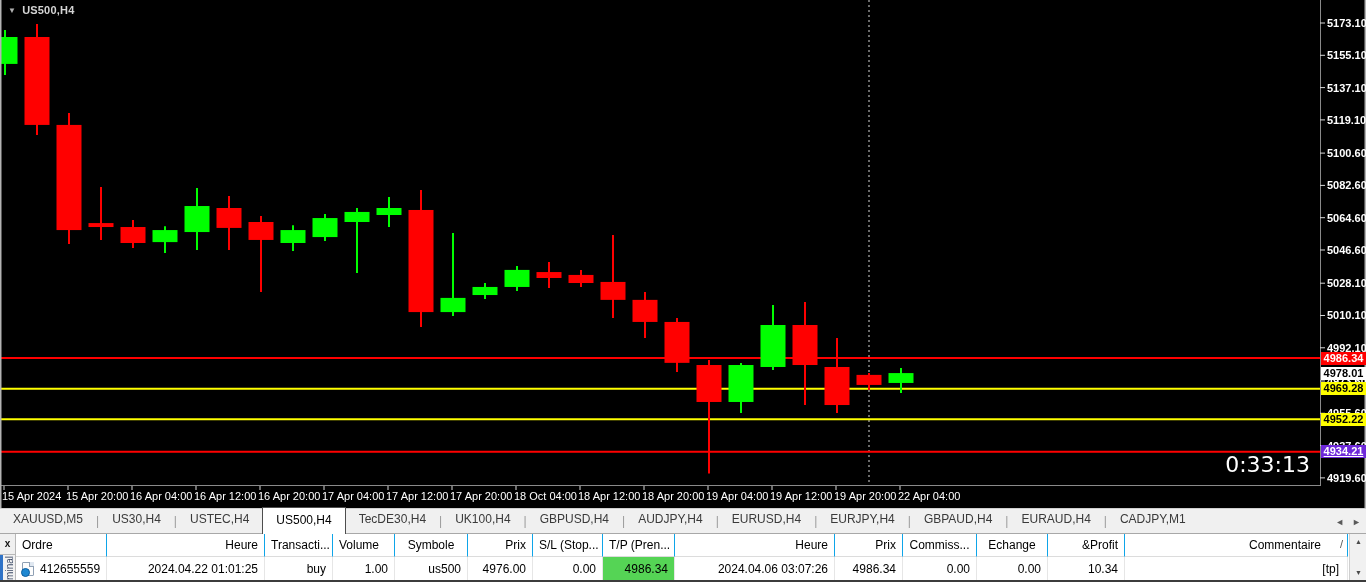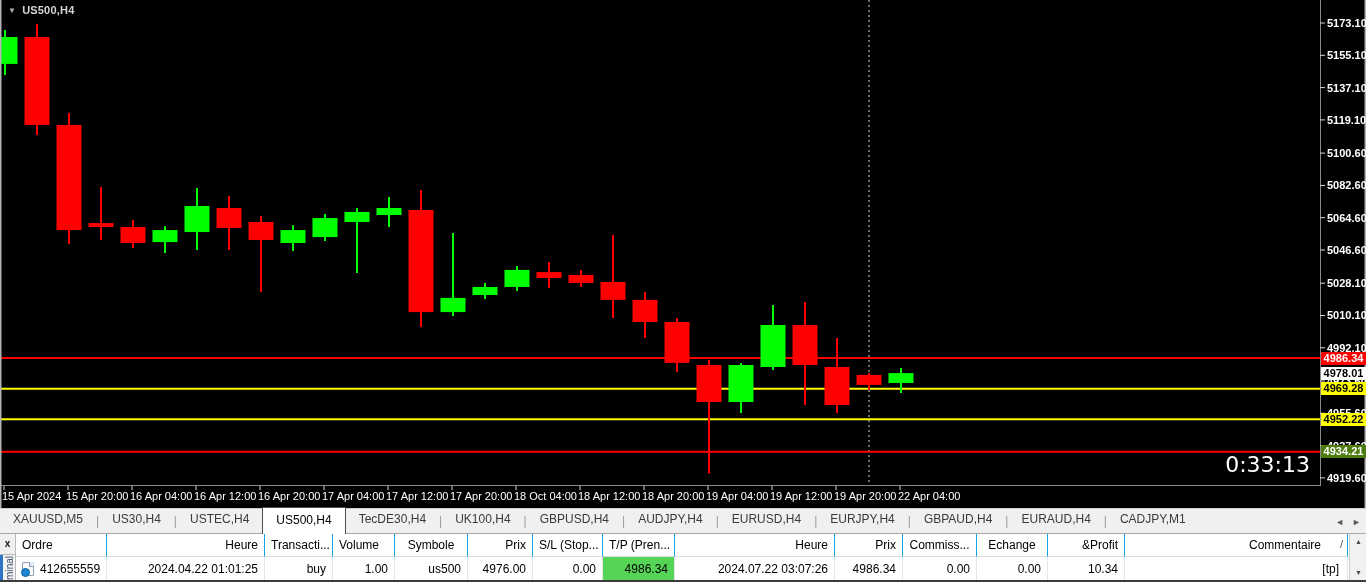--- a/index.html
+++ b/index.html
@@ -185,21 +185,21 @@
         <div class="ytick" style="top: 375.983px;">4973.60</div>
         <div class="ytick" style="top: 408.282px;">4955.60</div>
         <div class="ytick" style="top: 440.581px;">4937.60</div>
         <div class="ytick" style="top: 472.88px;">4919.60</div>
       </div>
     <div id="badges">
         <div class="badge" style="top: 351.622px; background: rgb(255, 0, 0); color: rgb(255, 255, 255);">4986.34</div>
         <div class="badge" style="top: 366.569px; background: rgb(255, 255, 255); color: rgb(0, 0, 0);">4978.01</div>
         <div class="badge" style="top: 382.235px; background: rgb(255, 255, 0); color: rgb(0, 0, 0);">4969.28</div>
         <div class="badge" style="top: 412.847px; background: rgb(255, 255, 0); color: rgb(0, 0, 0);">4952.22</div>
-        <div class="badge" style="top: 445.164px; background: #4d7c0f; color: rgb(255, 255, 255);">4934.21</div>
+        <div class="badge" style="top: 445.164px; background: #6d28d9; color: rgb(255, 255, 255); text-decoration: underline;">4934.21</div>
       </div>
     <div id="xticks">
         <div class="xtick" style="left: 2px;">15 Apr 2024</div>
         <div class="xtick" style="left: 66px;">15 Apr 20:00</div>
         <div class="xtick" style="left: 130px;">16 Apr 04:00</div>
         <div class="xtick" style="left: 194px;">16 Apr 12:00</div>
         <div class="xtick" style="left: 258px;">16 Apr 20:00</div>
         <div class="xtick" style="left: 322px;">17 Apr 04:00</div>
         <div class="xtick" style="left: 386px;">17 Apr 12:00</div>
         <div class="xtick" style="left: 450px;">17 Apr 20:00</div>
@@ -288,21 +288,21 @@
           <div class="rcell" style="width: 65px; justify-content: flex-end;">
             <span>4976.00</span>
           </div>
           <div class="rcell" style="width: 70px; justify-content: flex-end;">
             <span>0.00</span>
           </div>
           <div class="rcell" style="width: 72px; justify-content: flex-end; background: rgb(85, 212, 85);">
             <span>4986.34</span>
           </div>
           <div class="rcell" style="width: 160px; justify-content: flex-end;">
-            <span>2024.07.22 03:07:26</span>
+            <span>2024.04.06 03:07:26</span>
           </div>
           <div class="rcell" style="width: 68px; justify-content: flex-end;">
             <span>4986.34</span>
           </div>
           <div class="rcell" style="width: 74px; justify-content: flex-end;">
             <span>0.00</span>
           </div>
           <div class="rcell" style="width: 71px; justify-content: flex-end;">
             <span>0.00</span>
           </div>

